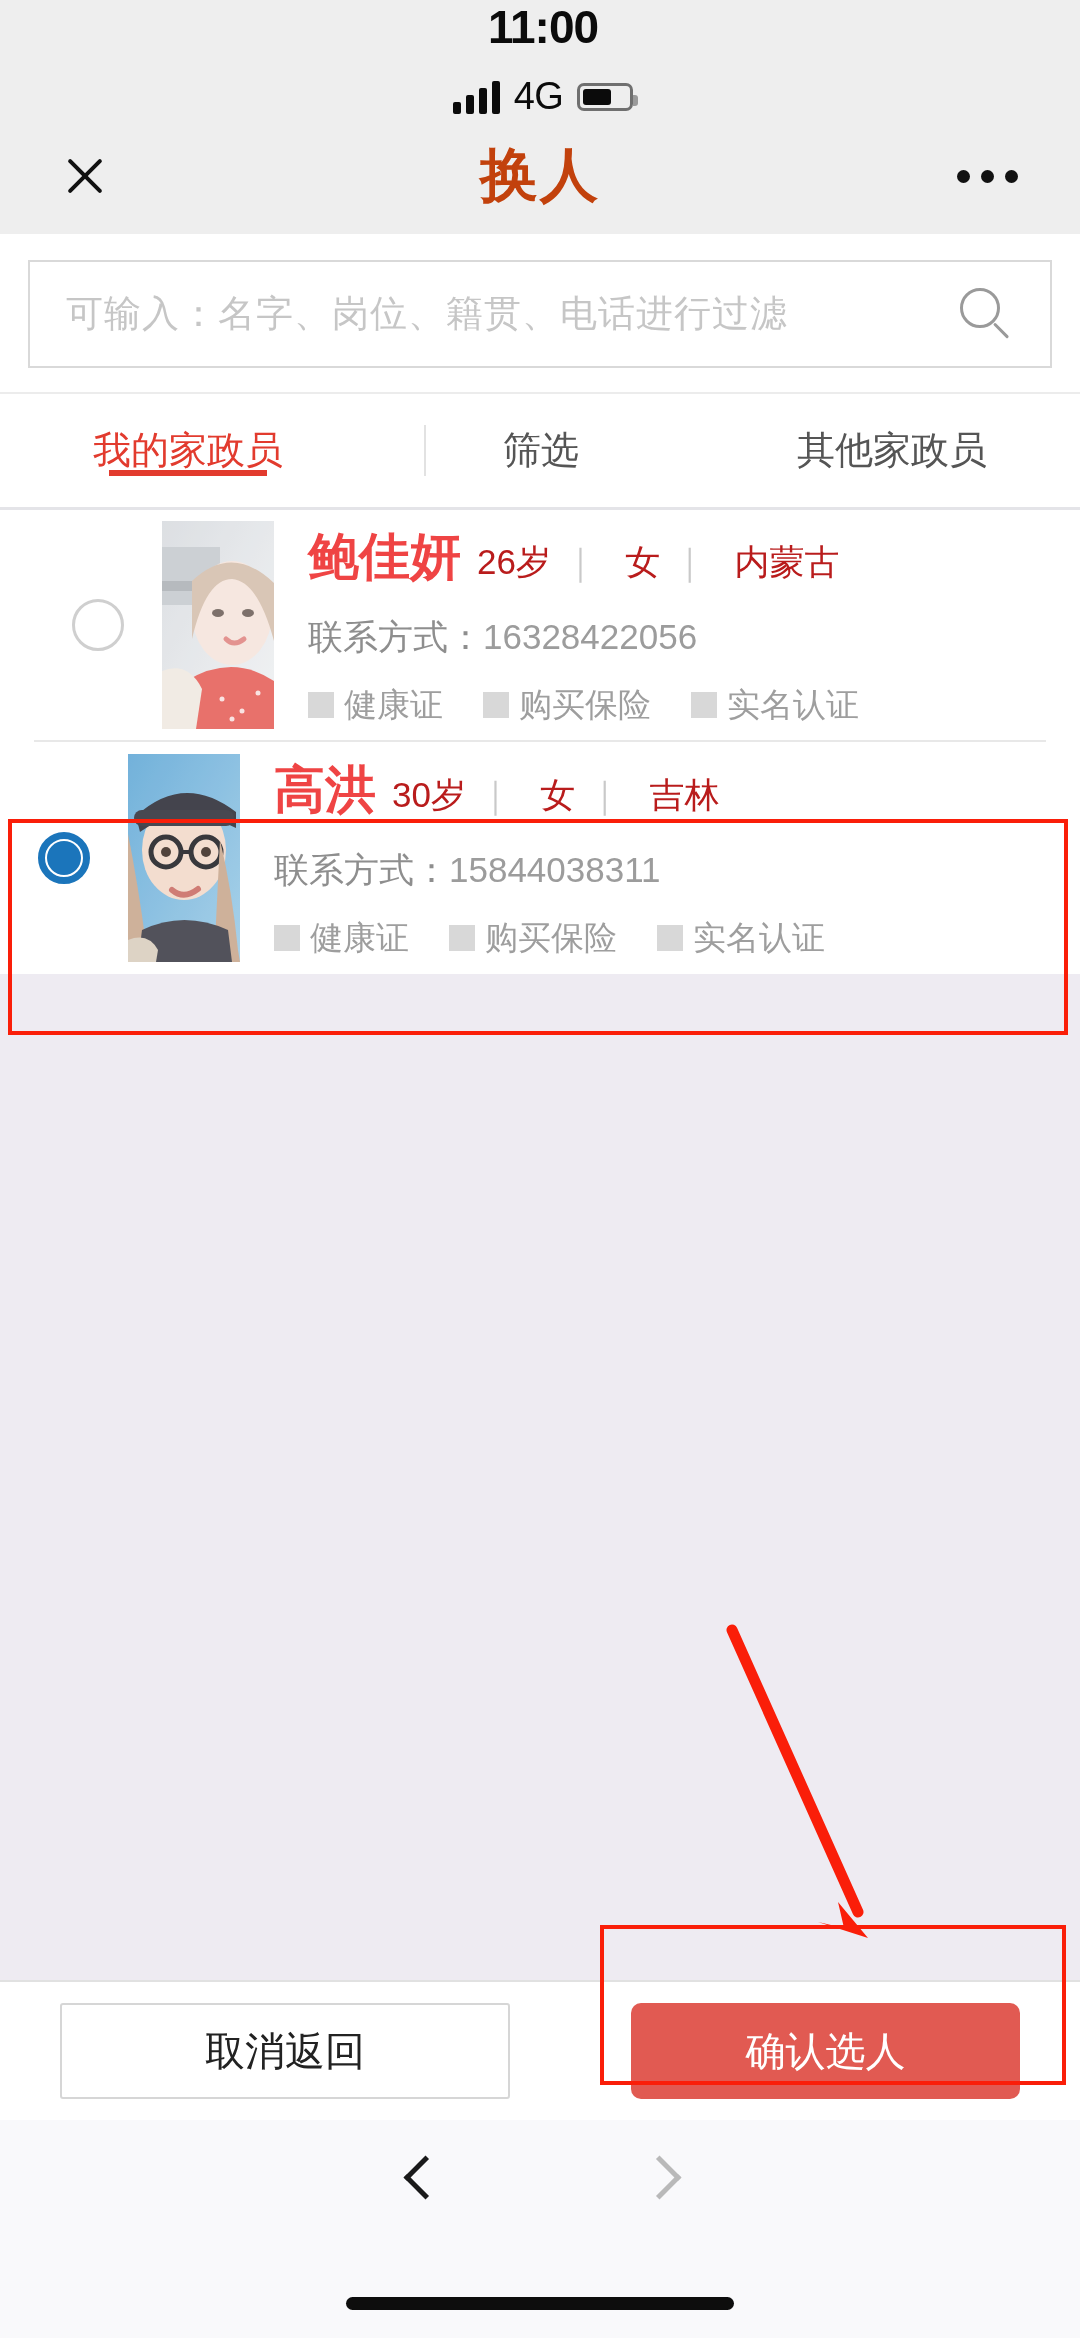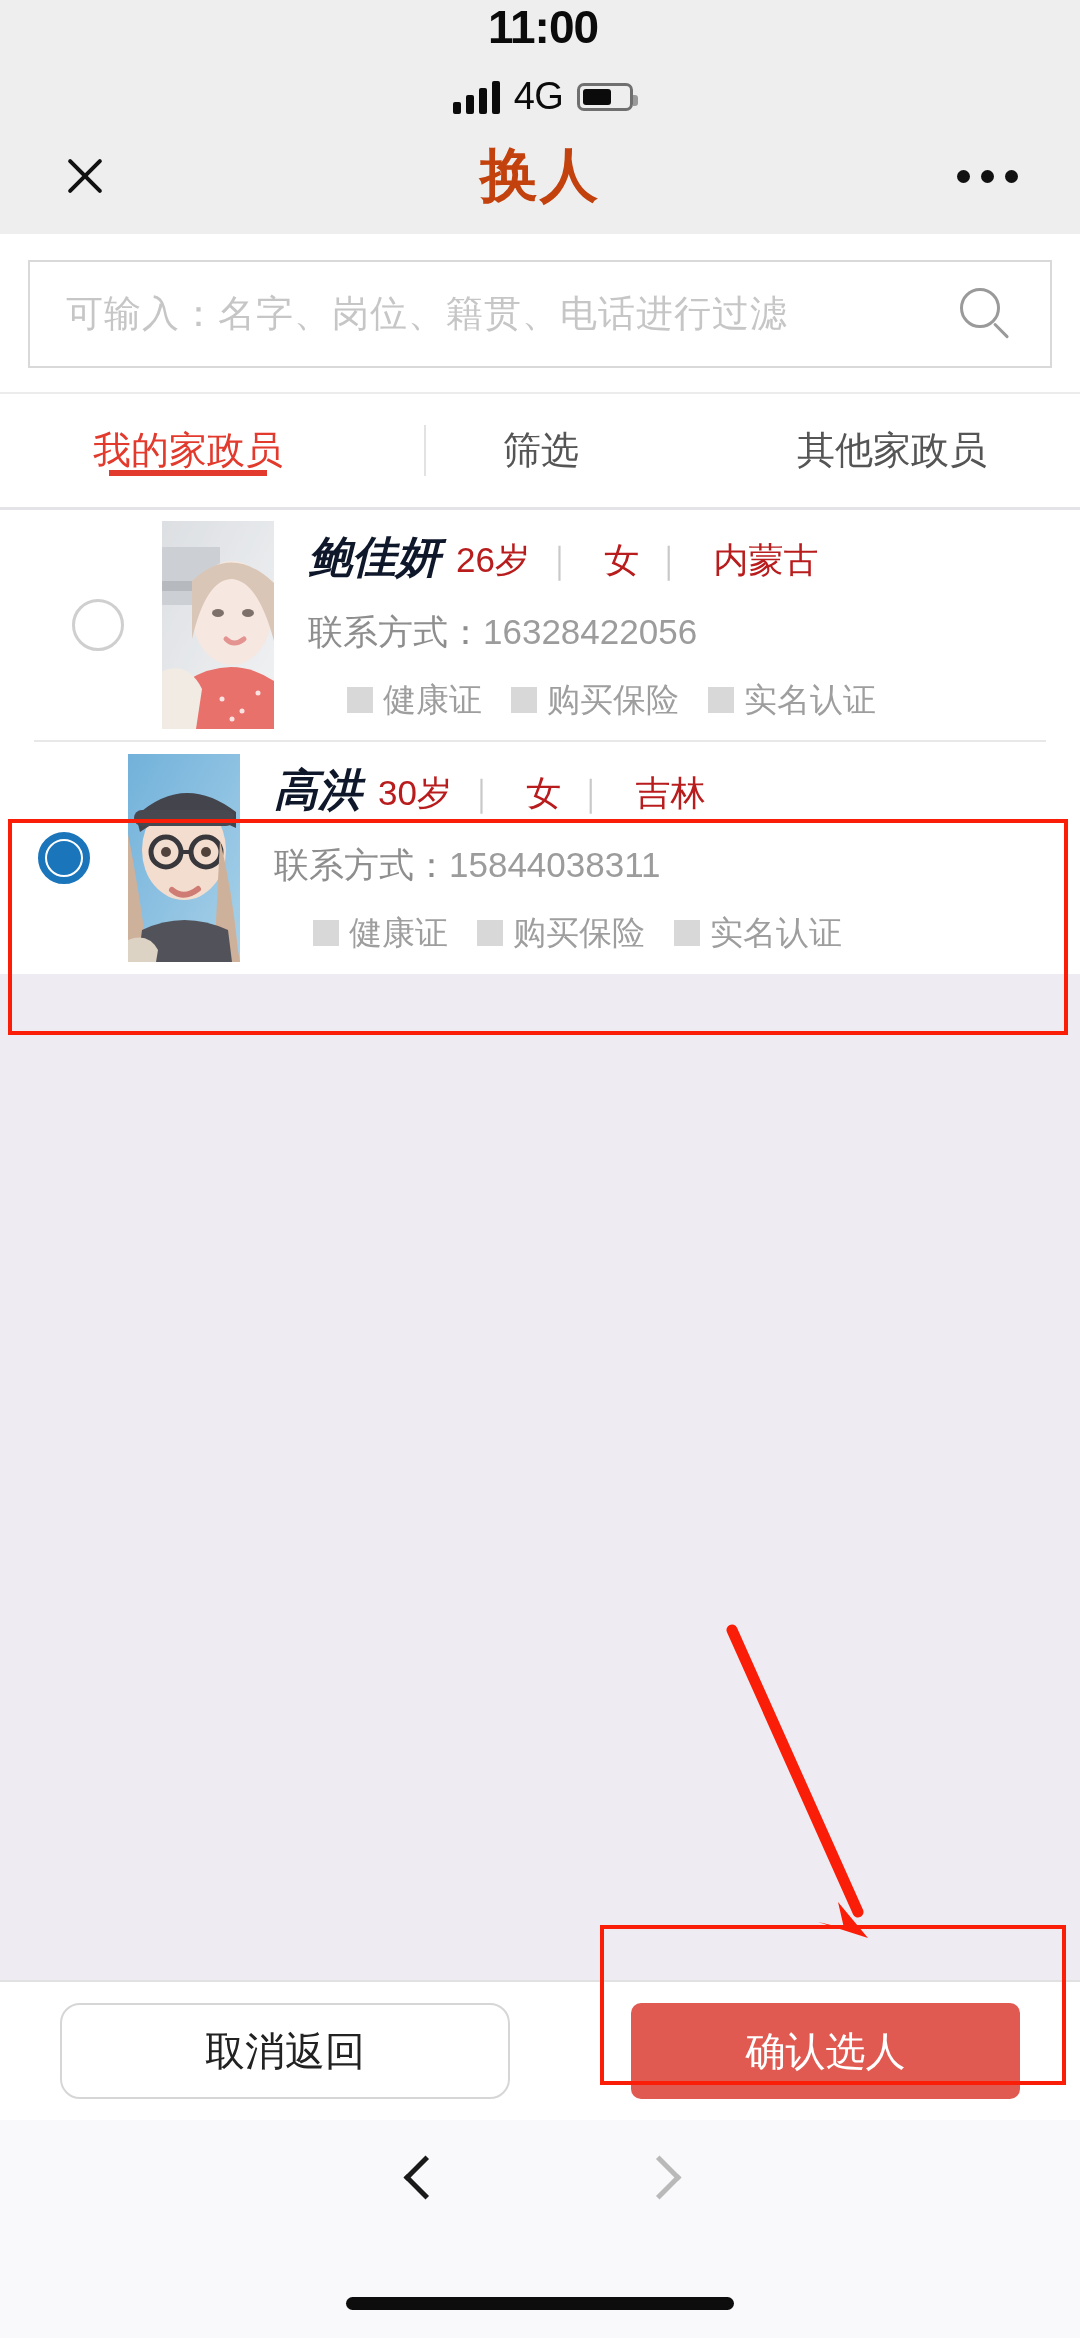--- a/index.html
+++ b/index.html
@@ -104,39 +104,39 @@
     content: ""; position: absolute; left: 50%; top: 50%; transform: translate(-50%,-50%);
     width: 34px; height: 34px; border-radius: 50%; background: #1b75bb;
   }
   .avatar {
     width: 112px; height: 208px; flex: 0 0 112px; overflow: hidden; background: #ddd;
     position: relative;
   }
   .avatar svg { display: block; width: 100%; height: 100%; }
   .pinfo { flex: 1 1 auto; padding-left: 34px; }
   .pname-line { display: flex; align-items: baseline; gap: 0; white-space: nowrap; }
-  .pname { font-size: 44px; color: #0f172a; font-weight: 600; font-style: italic; }
+  .pname { font-size: 51px; color: #ef4444; font-weight: 600; }
   .pmeta { font-size: 35px; color: #b91c1c; margin-left: 16px; }
   .sep { color: #c9c9c9; margin: 0 12px; }
   .pcontact { font-size: 35px; color: #8e8e8e; margin-top: 22px; }
   .pcontact .num { color: #9c9c9c; }
-  .tags { display: flex; gap: 29px; margin-top: 22px; margin-left: 39px; }
+  .tags { display: flex; gap: 40px; margin-top: 22px; }
   .tag { display: flex; align-items: center; gap: 10px; }
   .tag .box { width: 26px; height: 26px; background: #d8d8d8; display: block; }
   .tag .txt { font-size: 33px; color: #9e9e9e; }
 
   
   .bottombar {
     position: absolute; left: 0; right: 0; bottom: 218px; height: 140px;
     background: #ffffff; border-top: 2px solid #e1e1e1;
     display: flex; align-items: center; justify-content: space-between;
     padding: 0 60px;
   }
   .btn-cancel {
-    width: 450px; height: 96px; border: 2px solid #d6d6d6; border-radius: 20px;
+    width: 450px; height: 96px; border: 2px solid #d6d6d6; border-radius: 3px;
     background: #fff; font-size: 40px; color: #222;
     display: flex; align-items: center; justify-content: center; cursor: pointer;
   }
   .btn-confirm {
     width: 389px; height: 96px; border-radius: 10px; background: #e15a52;
     font-size: 40px; color: #ffffff;
     display: flex; align-items: center; justify-content: center; cursor: pointer;
   }
 
   

